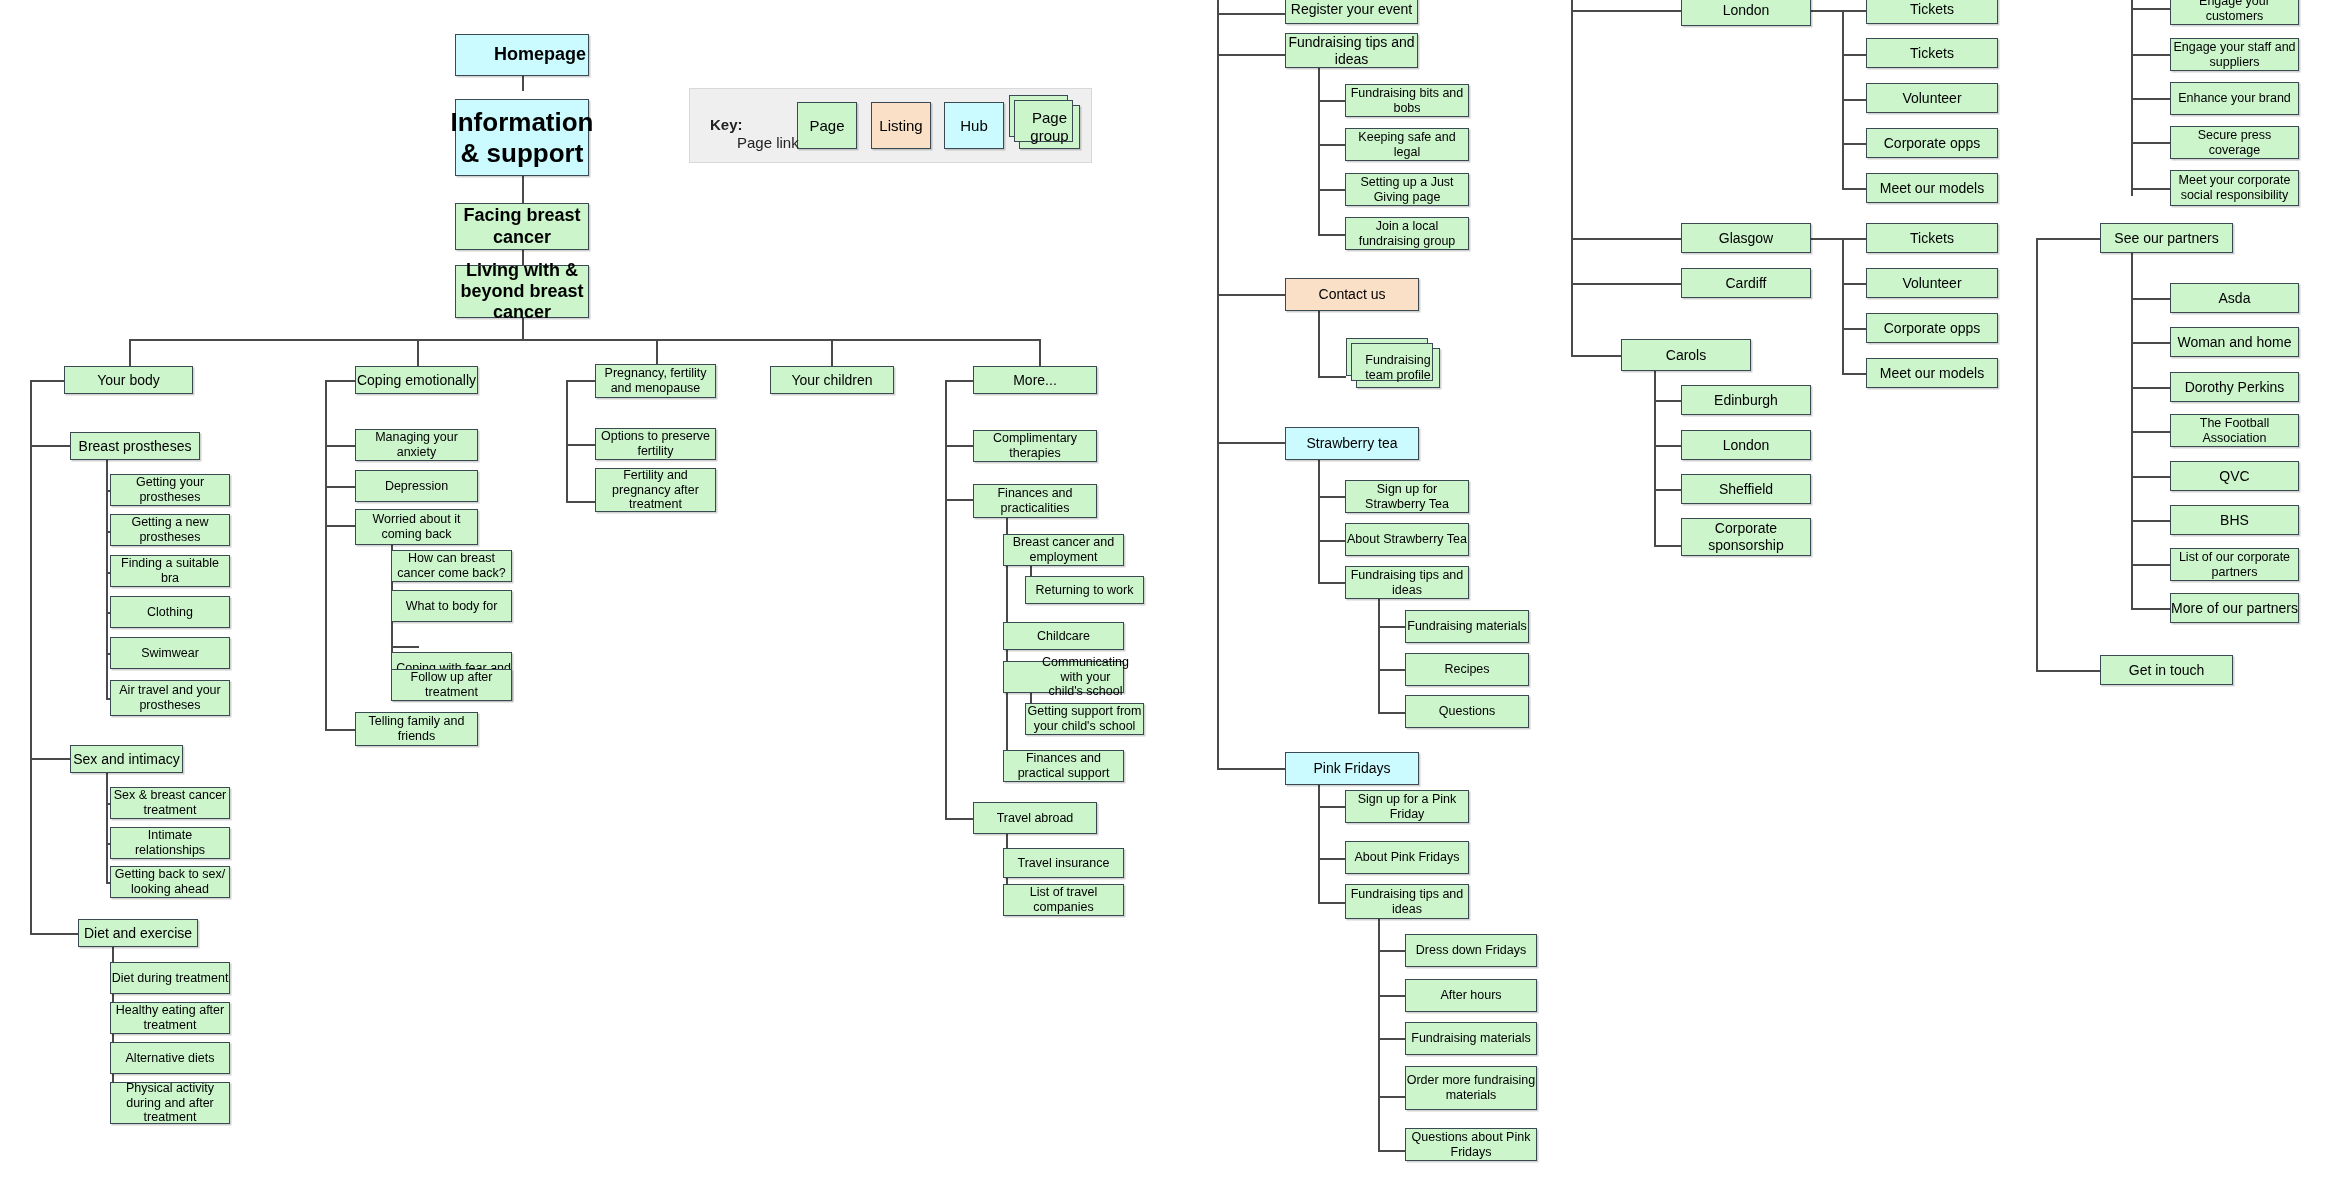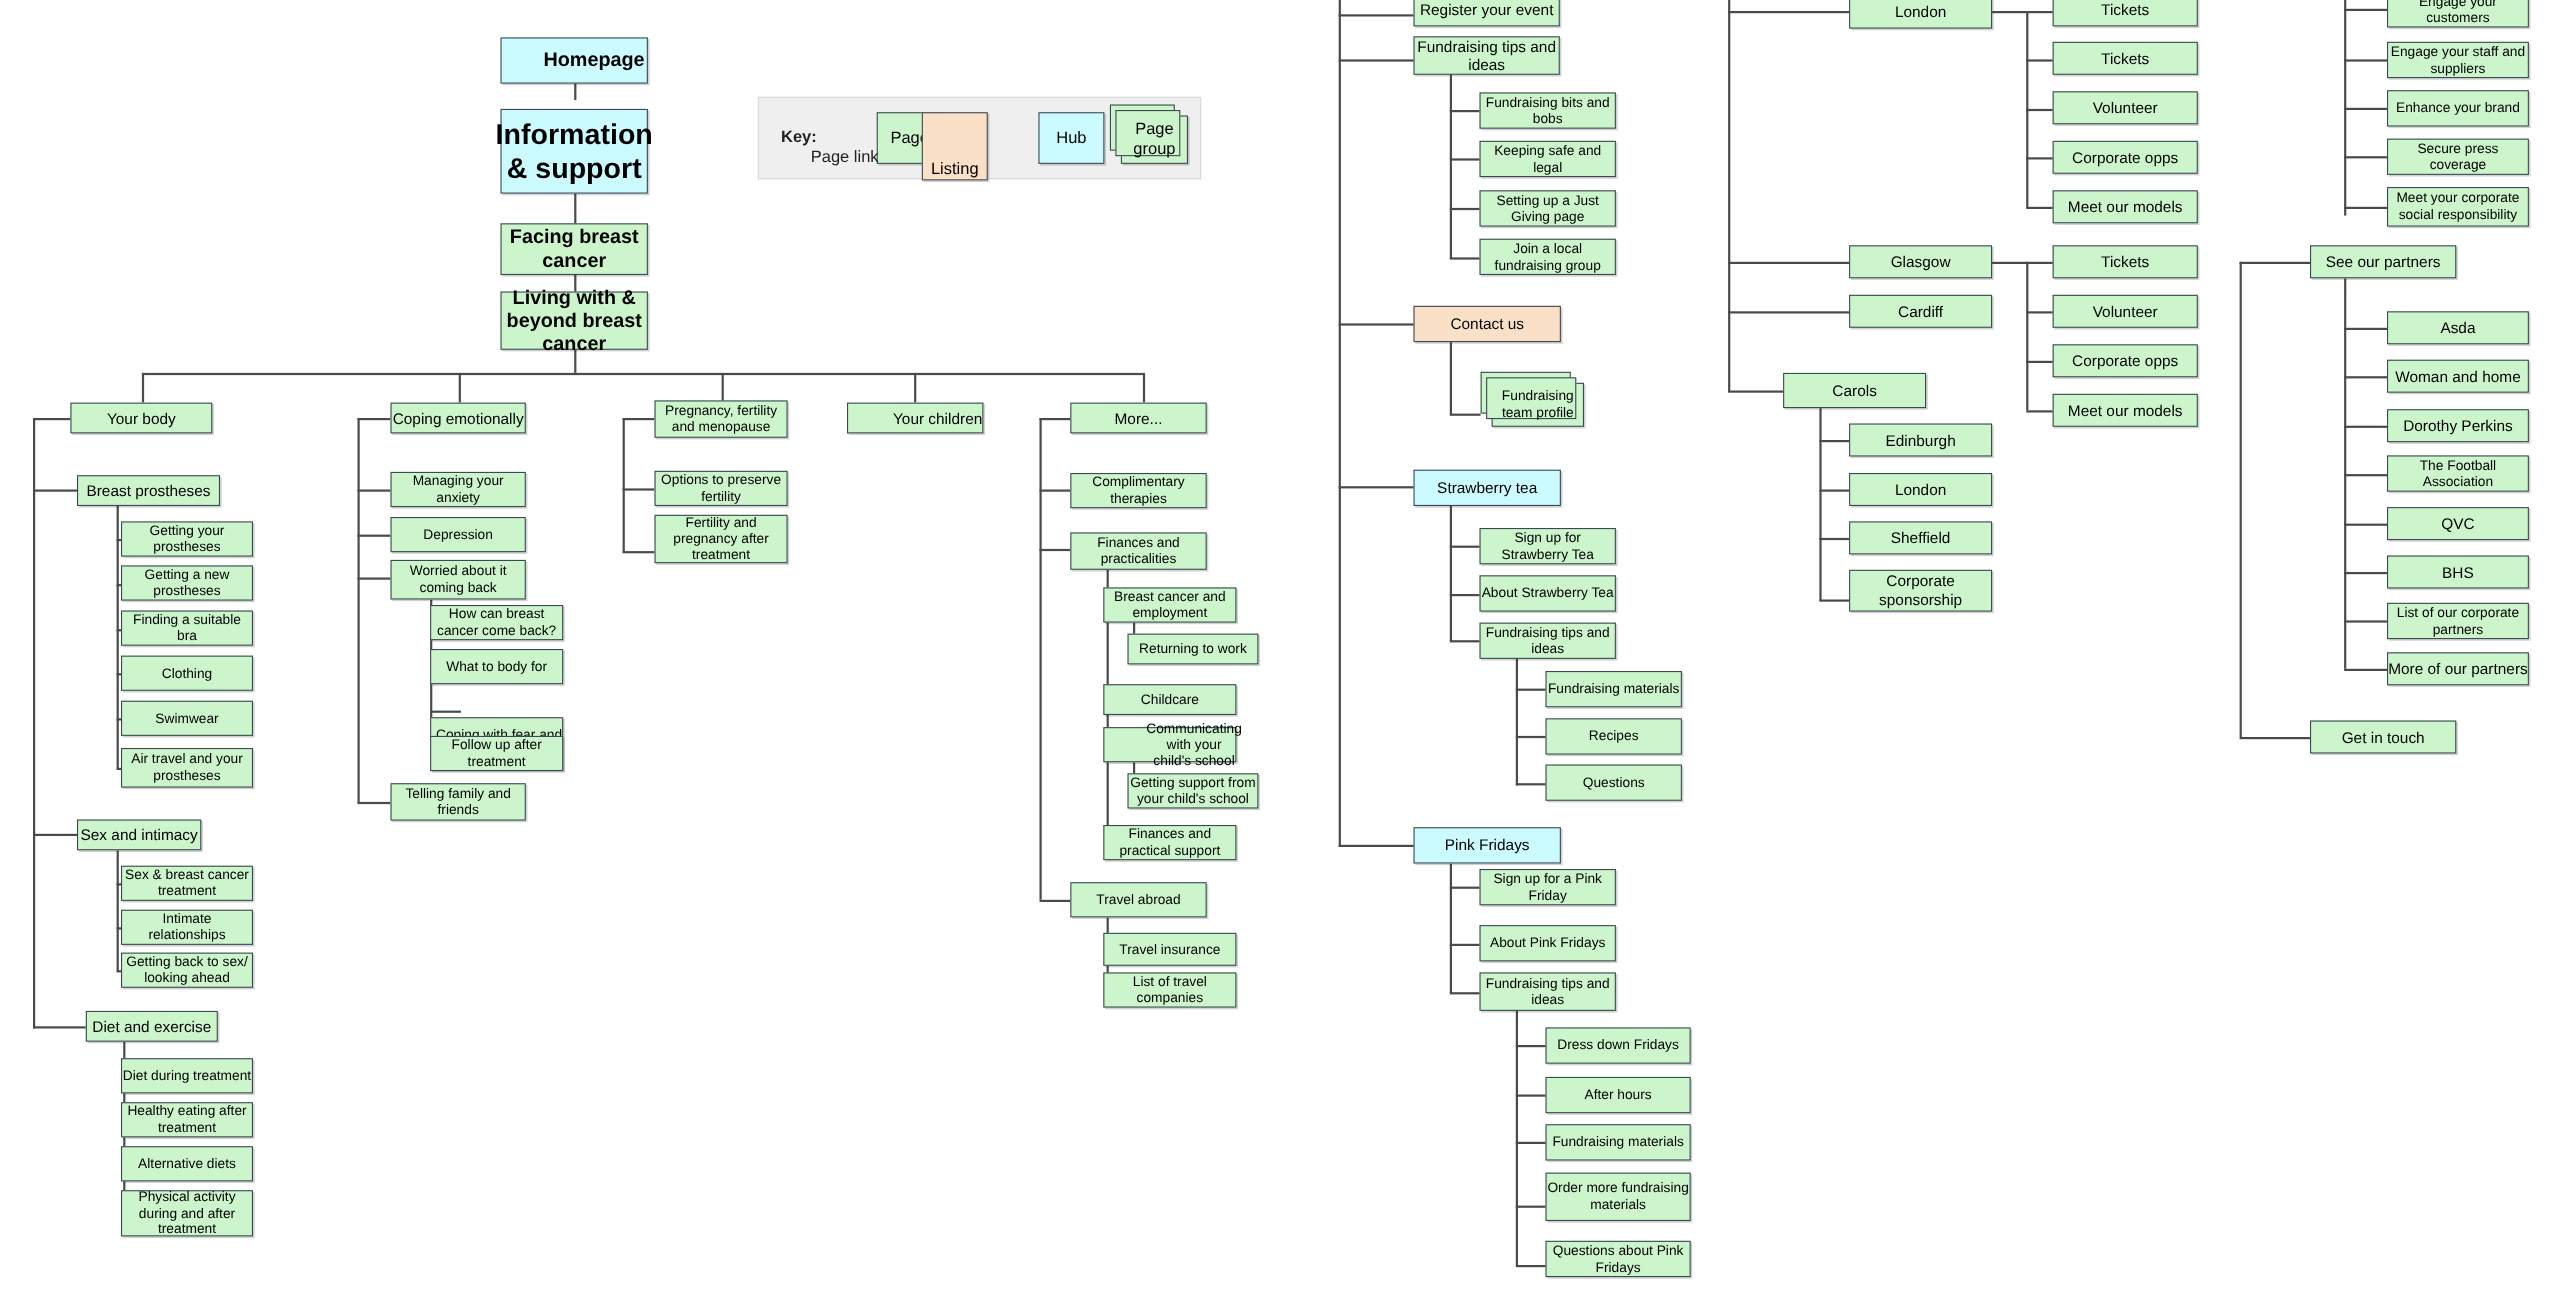--- a/index.html
+++ b/index.html
@@ -231,21 +231,21 @@
   <div class="ln lh" style="left:566px;top:444px;width:29px;height:1.5px;"></div>
   <div class="ln lh" style="left:566px;top:501px;width:29px;height:1.5px;"></div>
 
   <div class="node page fs9" style="left:595px;top:428px;width:121px;height:32px;">
     <span>Options to preserve fertility</span>
   </div>
   <div class="node page fs9" style="left:595px;top:468px;width:121px;height:44px;">
     <span>Fertility and pregnancy after treatment</span>
   </div>
 
-  <div class="node page fs10" style="left:770px;top:366px;width:124px;height:28px;justify-content:flex-end;">
+  <div class="node page fs10" style="left:770px;top:366px;width:124px;height:28px;">
     <span>Your children</span>
   </div>
 
   <div class="node page fs10" style="left:973px;top:366px;width:124px;height:28px;">
     <span>More...</span>
   </div>
   <div class="ln lv" style="left:945px;top:380px;width:1.5px;height:438px;"></div>
   <div class="ln lh" style="left:945px;top:380px;width:28px;height:1.5px;"></div>
   <div class="ln lh" style="left:945px;top:445px;width:28px;height:1.5px;"></div>
   <div class="ln lh" style="left:945px;top:499px;width:28px;height:1.5px;"></div>
@@ -302,21 +302,21 @@
   <div class="node page fs9" style="left:1003px;top:884px;width:121px;height:32px;">
     <span>List of travel companies</span>
   </div>
 
   <div class="keybox" style="left:689px;top:88px;width:403px;height:75px;"></div>
   <div class="keylabel bold" style="left:710px;top:116px;">Key:</div>
   <div class="keylabel" style="left:737px;top:134px;">Page link</div>
   <div class="node page fs11" style="left:797px;top:102px;width:60px;height:47px;box-shadow:1.5px 1.5px 0 rgba(0,0,0,0.18);">
     <span>Page</span>
   </div>
-  <div class="node listing fs11" style="left:838px;top:102px;width:60px;height:62px;align-items:flex-end;">
+  <div class="node listing fs11" style="left:871px;top:102px;width:60px;height:47px;">
     <span>Listing</span>
   </div>
   <div class="node hub fs11" style="left:944px;top:102px;width:60px;height:47px;">
     <span>Hub</span>
   </div>
   <div class="node group fs11" style="left:1019px;top:105px;width:61px;height:44px;">
     <span>Page group</span>
   </div>
 
   <div class="ln lv" style="left:1217px;top:-10px;width:1.5px;height:780px;"></div>

